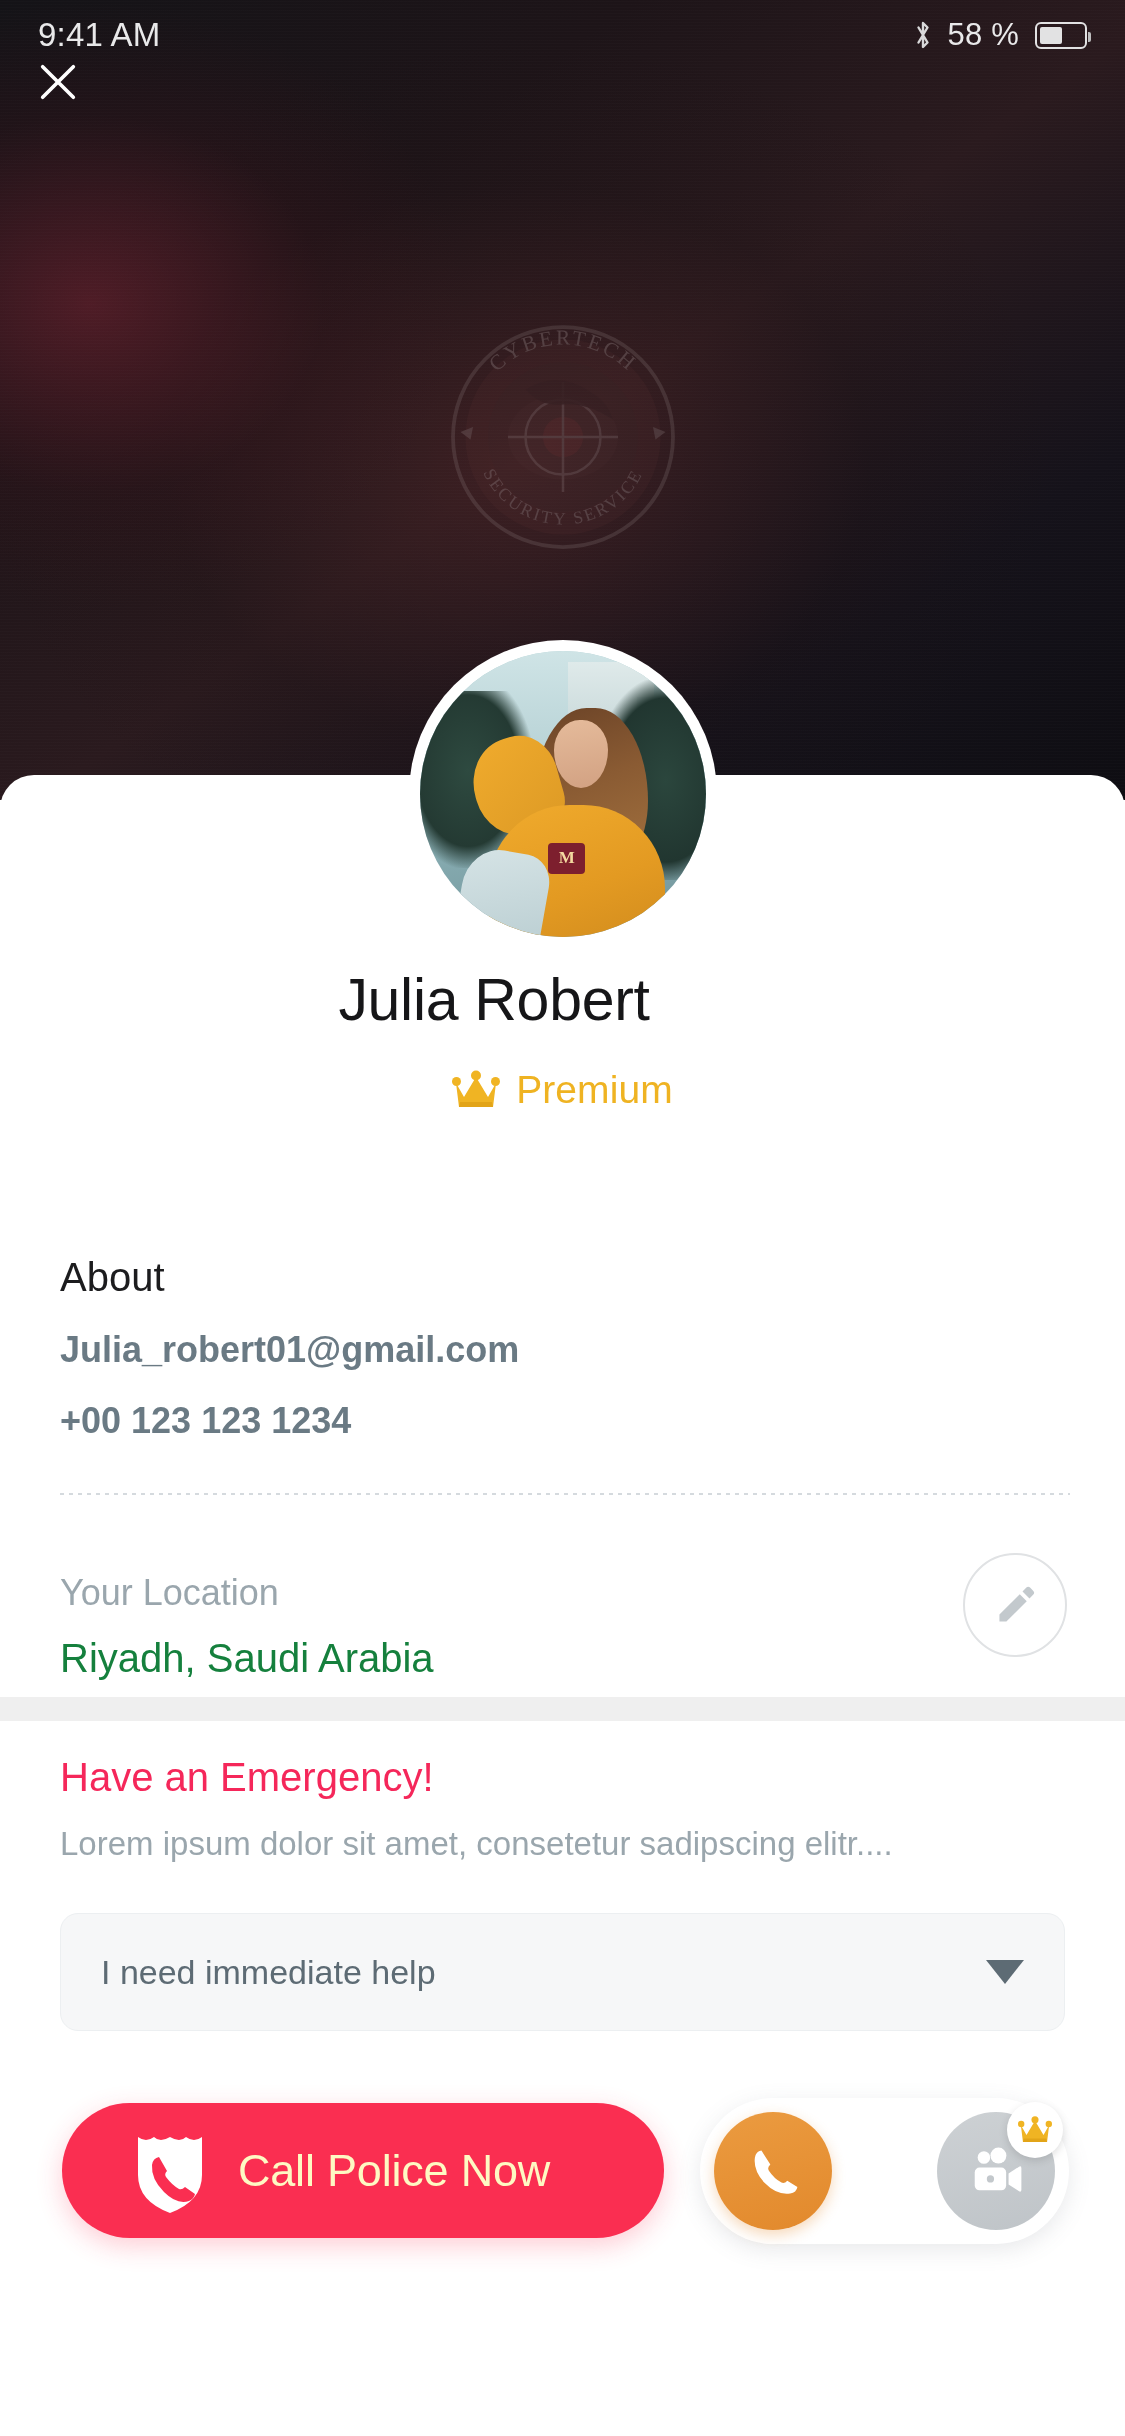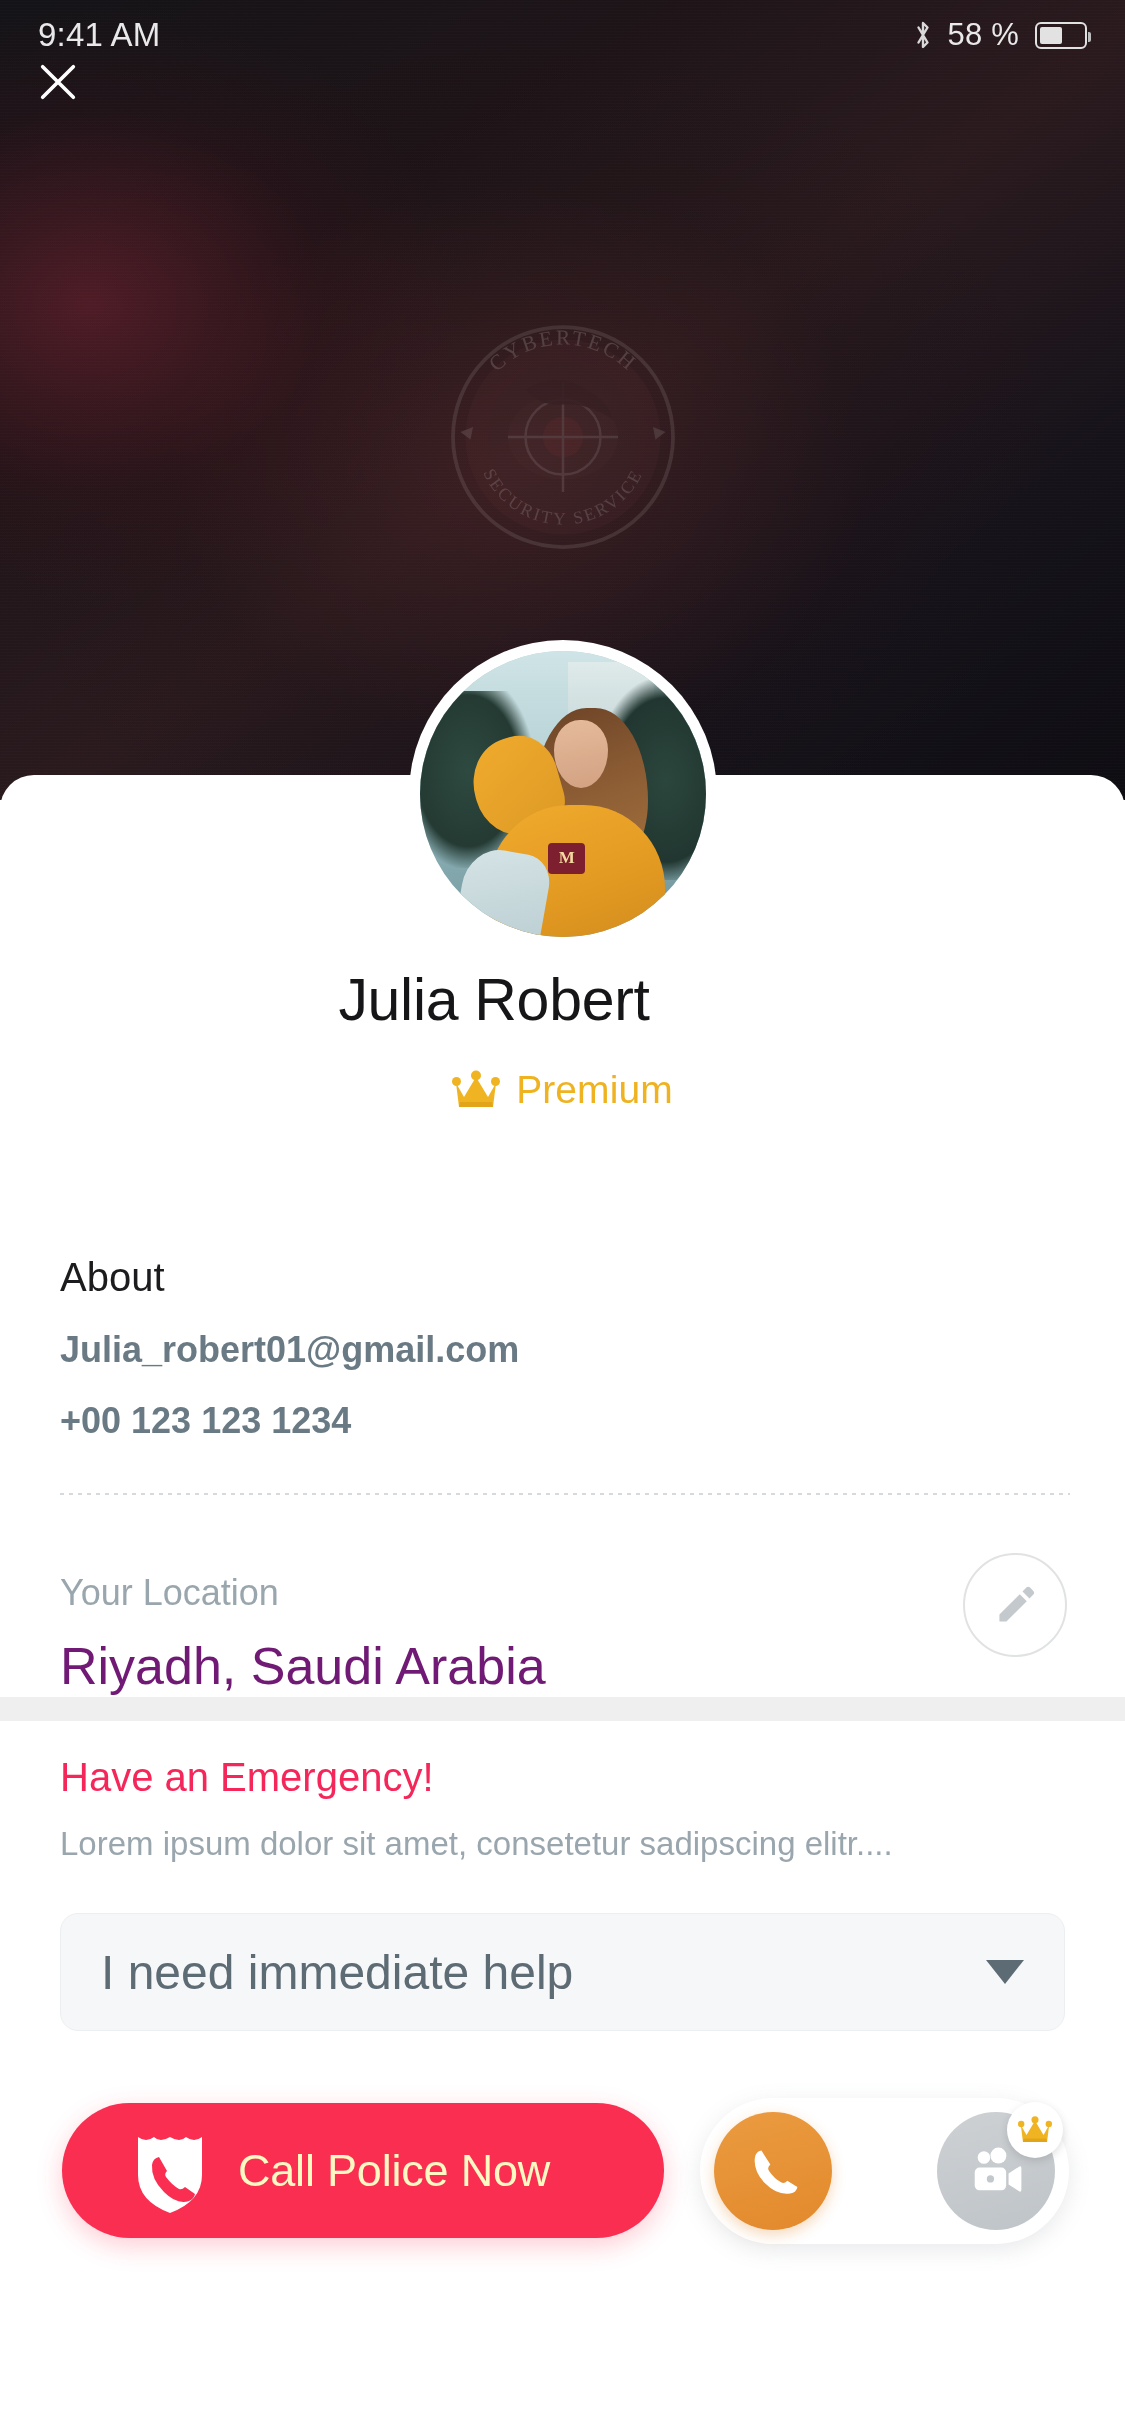--- a/index.html
+++ b/index.html
@@ -122,21 +122,21 @@
   .about-line { font-size:36px; color:#6a7a84; line-height:1.0; margin-bottom:35px;font-weight:bold; }
 
   .dotted-div {
     position:absolute; left:60px; top:1493px; width:1010px; height:2px; z-index:6;
     background-image:linear-gradient(90deg,#d5dade 0 4px, rgba(0,0,0,0) 4px 9px);
     background-size:9px 2px; background-repeat:repeat-x;
   }
 
   .loc-block { position:absolute; left:60px; top:1572px; width:880px; z-index:6; }
   .loc-label { font-size:36px; color:#9aa6ad; margin-bottom:22px; }
-  .loc-value { font-size:52px; color:#701a75; }
+  .loc-value { font-size:40px; color:#15803d; }
 
   .edit-btn {
     position:absolute; left:963px; top:1553px; width:104px; height:104px; z-index:6;
     border:2px solid #e0e2e4; border-radius:50%;
     display:flex; align-items:center; justify-content:center; background:#fff;
   }
   .edit-btn svg { width:44px; height:44px; }
 
   
   .sep-band { position:absolute; left:0; top:1697px; width:1125px; height:24px; background:#efefef; z-index:6; }
@@ -144,21 +144,21 @@
   
   .emg { position:absolute; left:60px; top:1755px; width:1010px; z-index:6; }
   .emg-title { font-size:40px; color:#f5275a; margin-bottom:25px; }
   .emg-sub { font-size:33px; color:#9aa6ad; }
 
   .dropdown {
     position:absolute; left:60px; top:1913px; width:1005px; height:118px; z-index:6;
     background:#f6f7f8; border:1.5px solid #eceff1; border-radius:18px;
     display:flex; align-items:center; justify-content:space-between; padding:0 40px;
   }
-  .dd-value { font-size:48px; color:#5d6b74;text-align:right; }
+  .dd-value { font-size:34px; color:#5d6b74;text-align:right; }
   .dd-caret { width:0; height:0; border-left:19px solid transparent; border-right:19px solid transparent; border-top:24px solid #5d6b74; }
 
   
   .call-btn {
     position:absolute; left:62px; top:2103px; width:602px; height:135px; z-index:6;
     background:#fa2e51; border-radius:68px;
     display:flex; align-items:center; gap:30px; padding-left:70px;
     box-shadow:0 8px 26px rgba(250,46,81,0.24);
   }
   .badge-icon { width:76px; height:88px; flex:none; }

